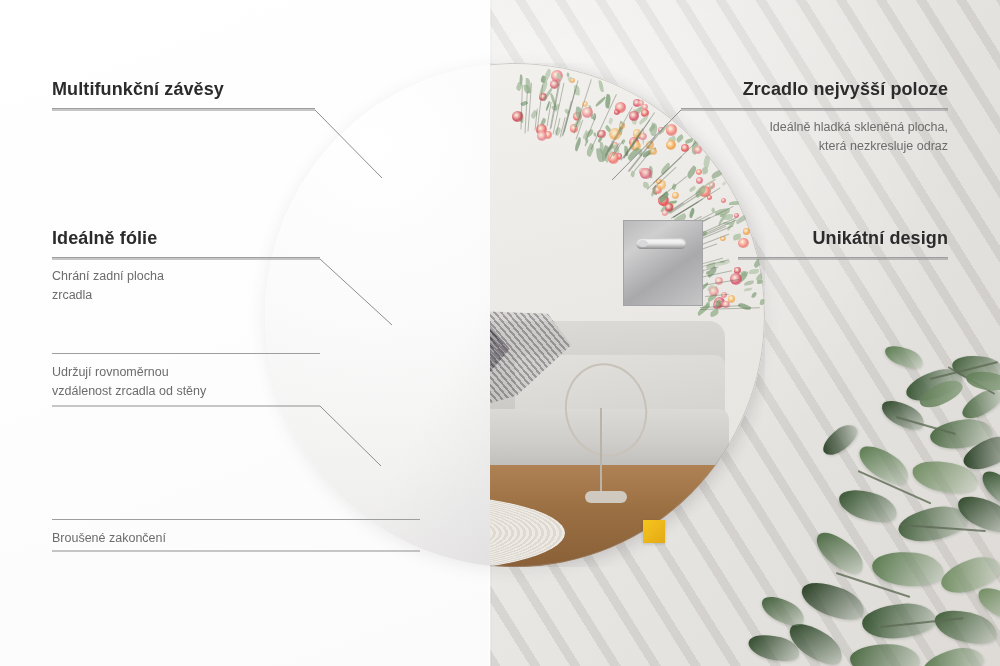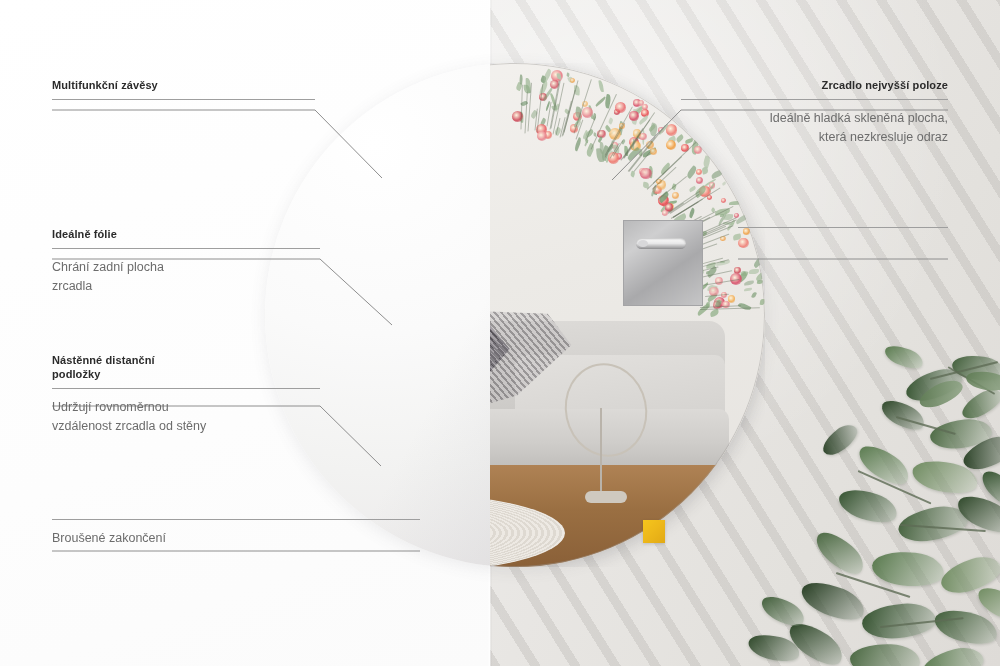--- a/index.html
+++ b/index.html
@@ -128,21 +128,21 @@
   }
   .pad{
     position:absolute;left:378px;top:457px;width:22px;height:23px;
     background:linear-gradient(135deg,#f5c51c 0%,#eeb91a 45%,#e2a915 100%);
     box-shadow:0 1px 3px rgba(0,0,0,.15);
   }
 
   
   .callout{position:absolute;}
   .callout .title{
-    font-size:11px;font-weight:bold;color:#2b2b2b;letter-spacing:.1px;line-height:1.28;
+    font-size:18px;font-weight:bold;color:#2b2b2b;letter-spacing:.1px;line-height:1.28;
     margin:0 0 7px 0;white-space:pre-line;
   }
   .callout .rule{height:1px;background:#9e9e9e;width:100%;margin:0 0 9px 0;}
   .callout .desc{
     font-size:12.5px;color:#6c6c6c;line-height:1.48;white-space:pre-line;margin:0;
   }
   .callout.right{text-align:right;}
 
   
   .leaders{position:absolute;left:0;top:0;width:1000px;height:666px;pointer-events:none;}
@@ -512,36 +512,35 @@
   </div>
 
   <div class="callout" style="left:52px;top:227px;width:268px;">
     <div class="title">Ideálně fólie</div>
     <div class="rule"></div>
     <div class="desc">Chrání zadní plocha
 zrcadla</div>
   </div>
 
   <div class="callout" style="left:52px;top:353px;width:268px;">
-    <div class="title">Nástěnné distanční
-podložky</div>
     <div class="rule"></div>
     <div class="desc">Udržují rovnoměrnou
 vzdálenost zrcadla od stěny</div>
   </div>
 
   <div class="callout" style="left:52px;top:519px;width:368px;">
     <div class="rule"></div>
     <div class="desc">Broušené zakončení</div>
   </div>
 
   <div class="callout right" style="left:681px;top:78px;width:267px;">
     <div class="title">Zrcadlo nejvyšší poloze</div>
     <div class="rule"></div>
     <div class="desc">Ideálně hladká skleněná plocha,
 která nezkresluje odraz</div>
   </div>
 
   <div class="callout right" style="left:738px;top:227px;width:210px;">
+    <div class="title">Unikátní design</div>
     <div class="rule"></div>
   </div>
 
 </div>
 
 </body></html>

